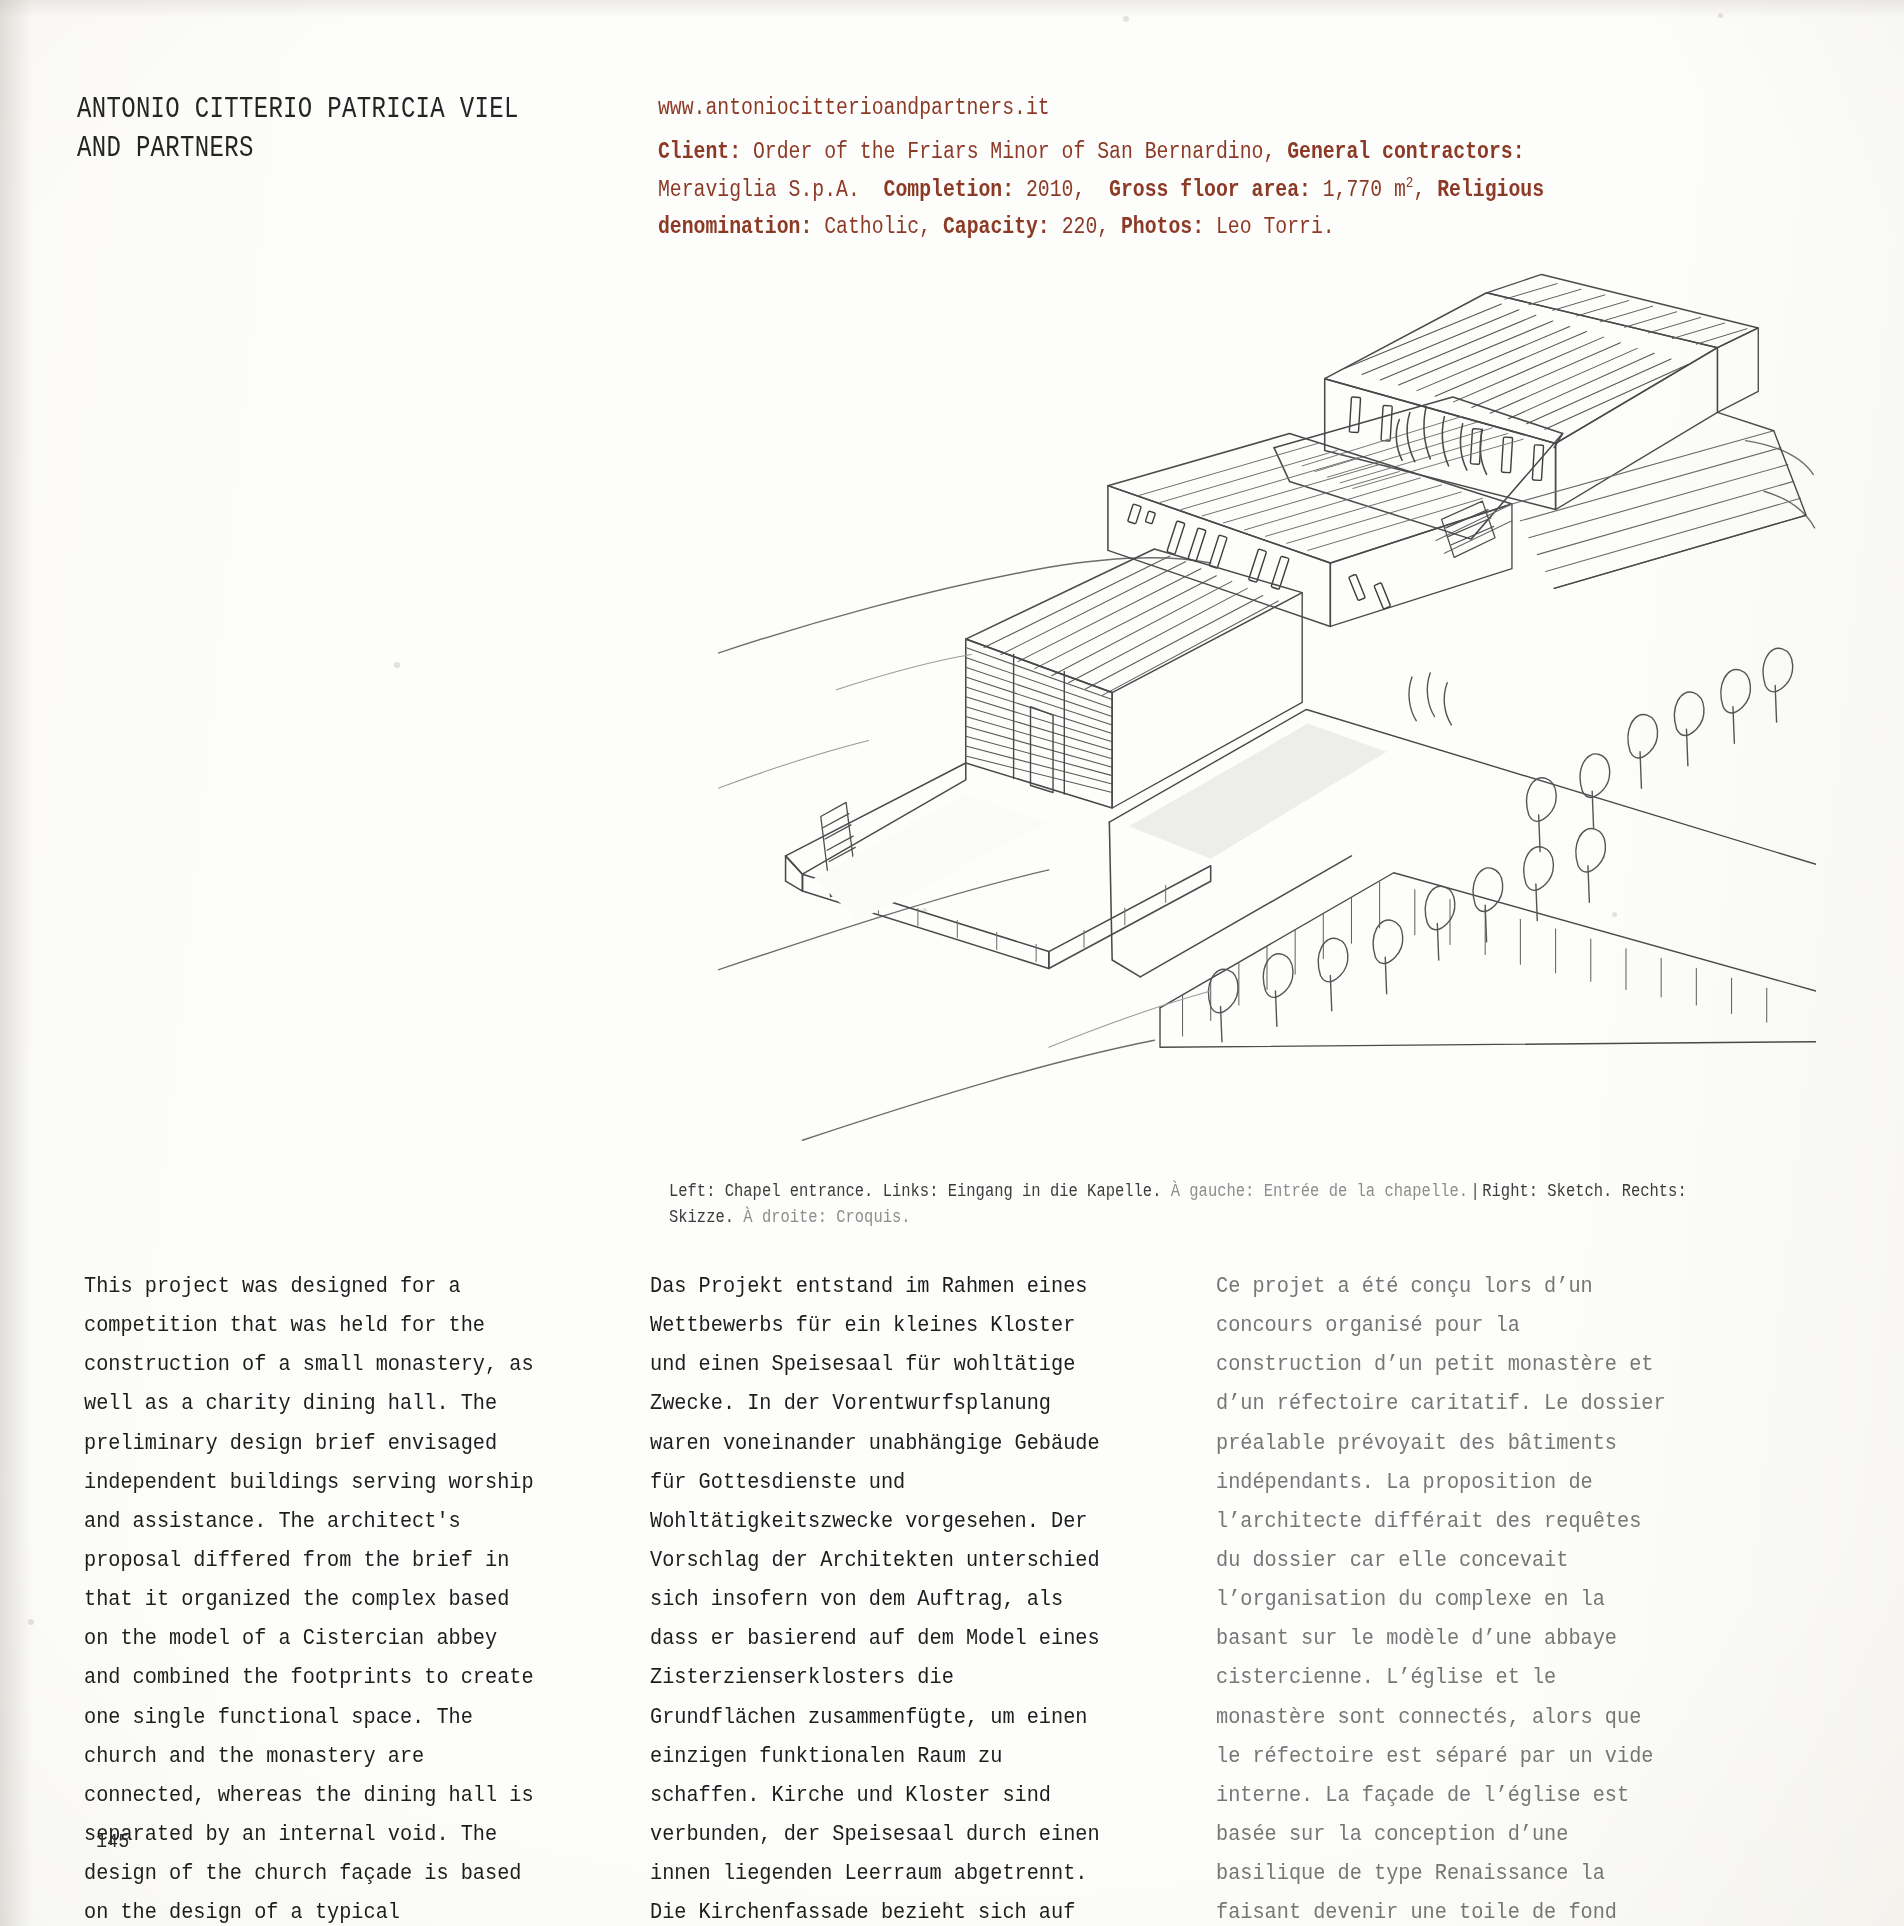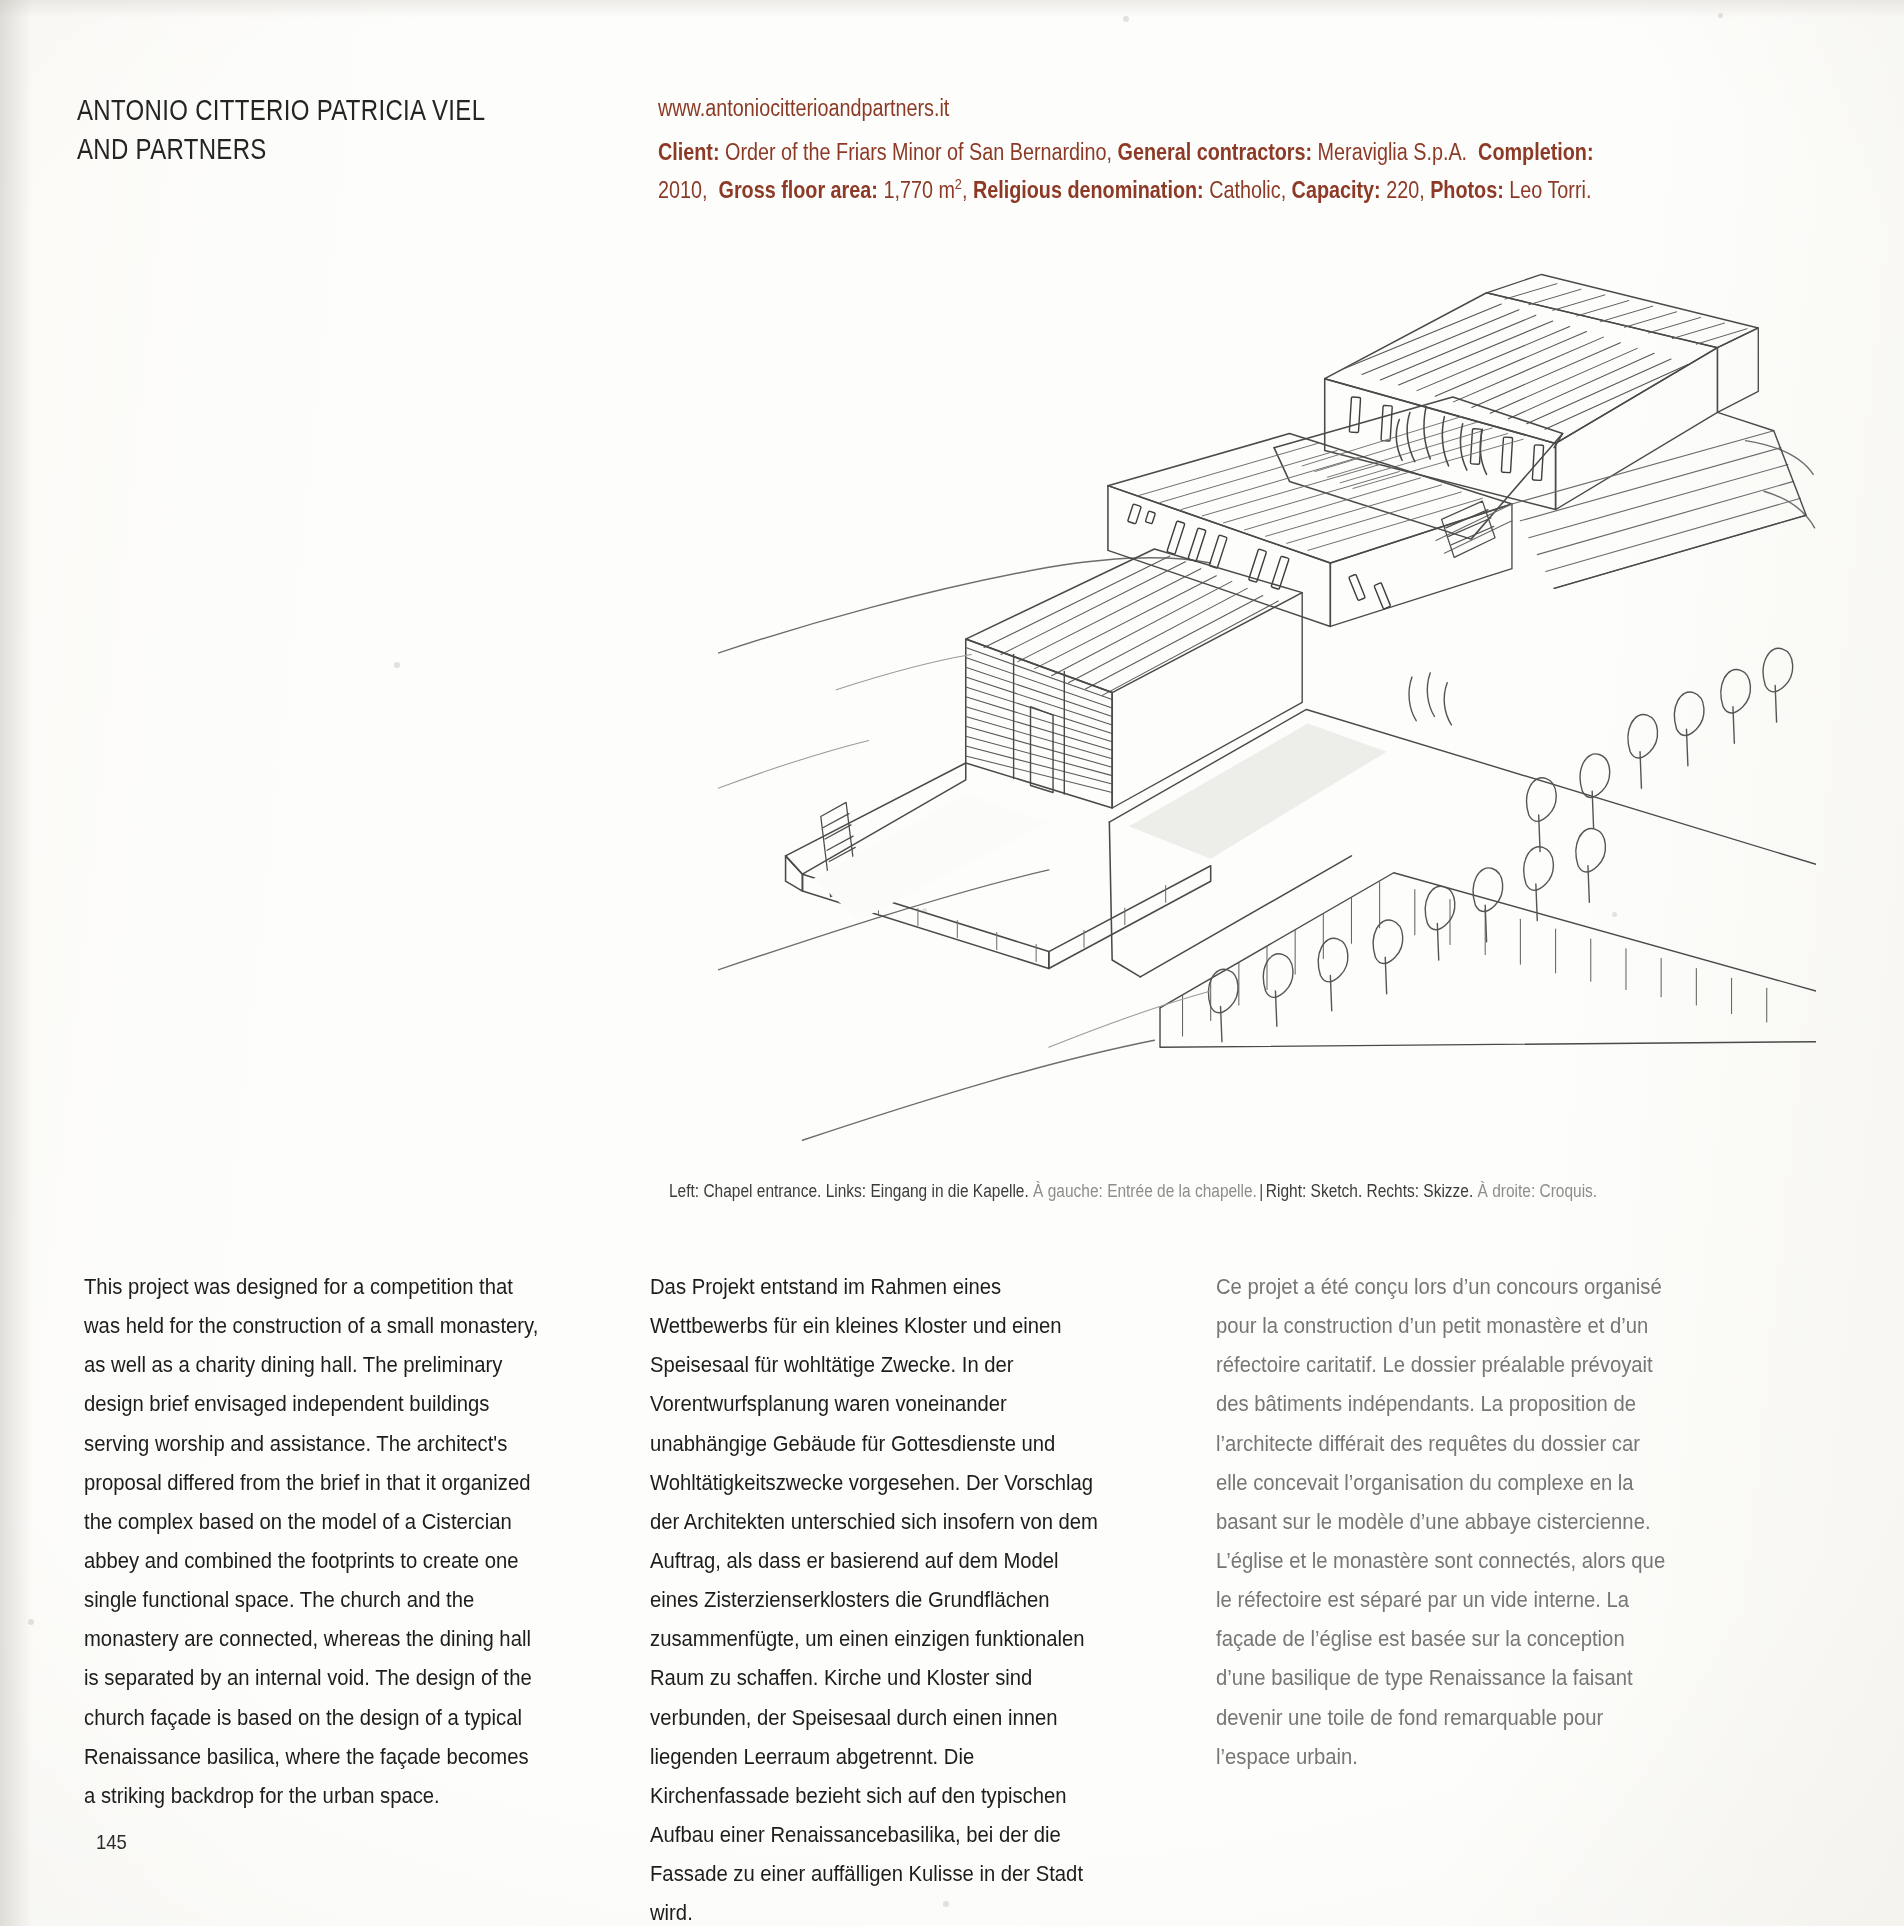--- a/index.html
+++ b/index.html
@@ -6,21 +6,21 @@
     margin: 0;
     padding: 0;
     background: #888;
   }
   .page {
     position: relative;
     width: 1904px;
     height: 1926px;
     background: #fdfdfb;
     overflow: hidden;
-    font-family: Liberation Sans, sans-serif;
+    font-family: Liberation Mono, monospace;
     -webkit-font-smoothing: antialiased;
   }
   
   .paper-tone {
     position: absolute;
     inset: 0;
     background:
       radial-gradient(ellipse 120% 90% at 50% 45%, rgba(255,255,255,0) 55%, rgba(230,227,220,0.45) 100%),
       linear-gradient(96deg, #fbfaf7 0%, #fdfdfb 22%, #fdfdfb 78%, #f7f6f2 100%);
     pointer-events: none;

